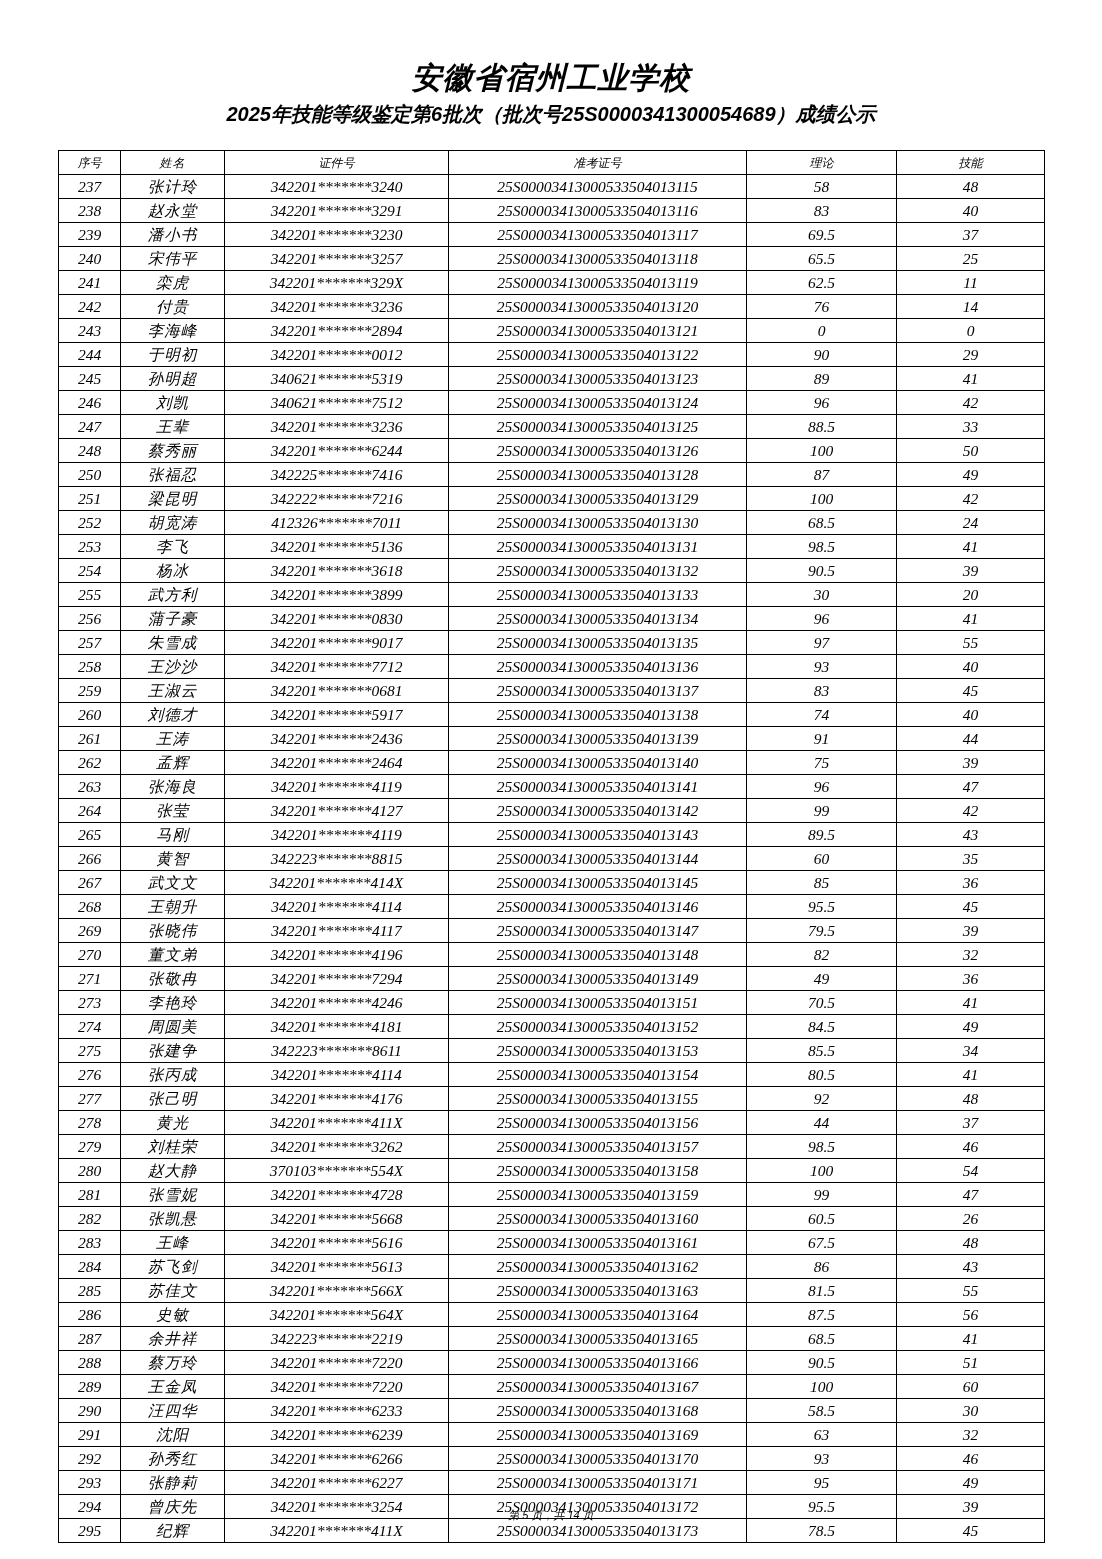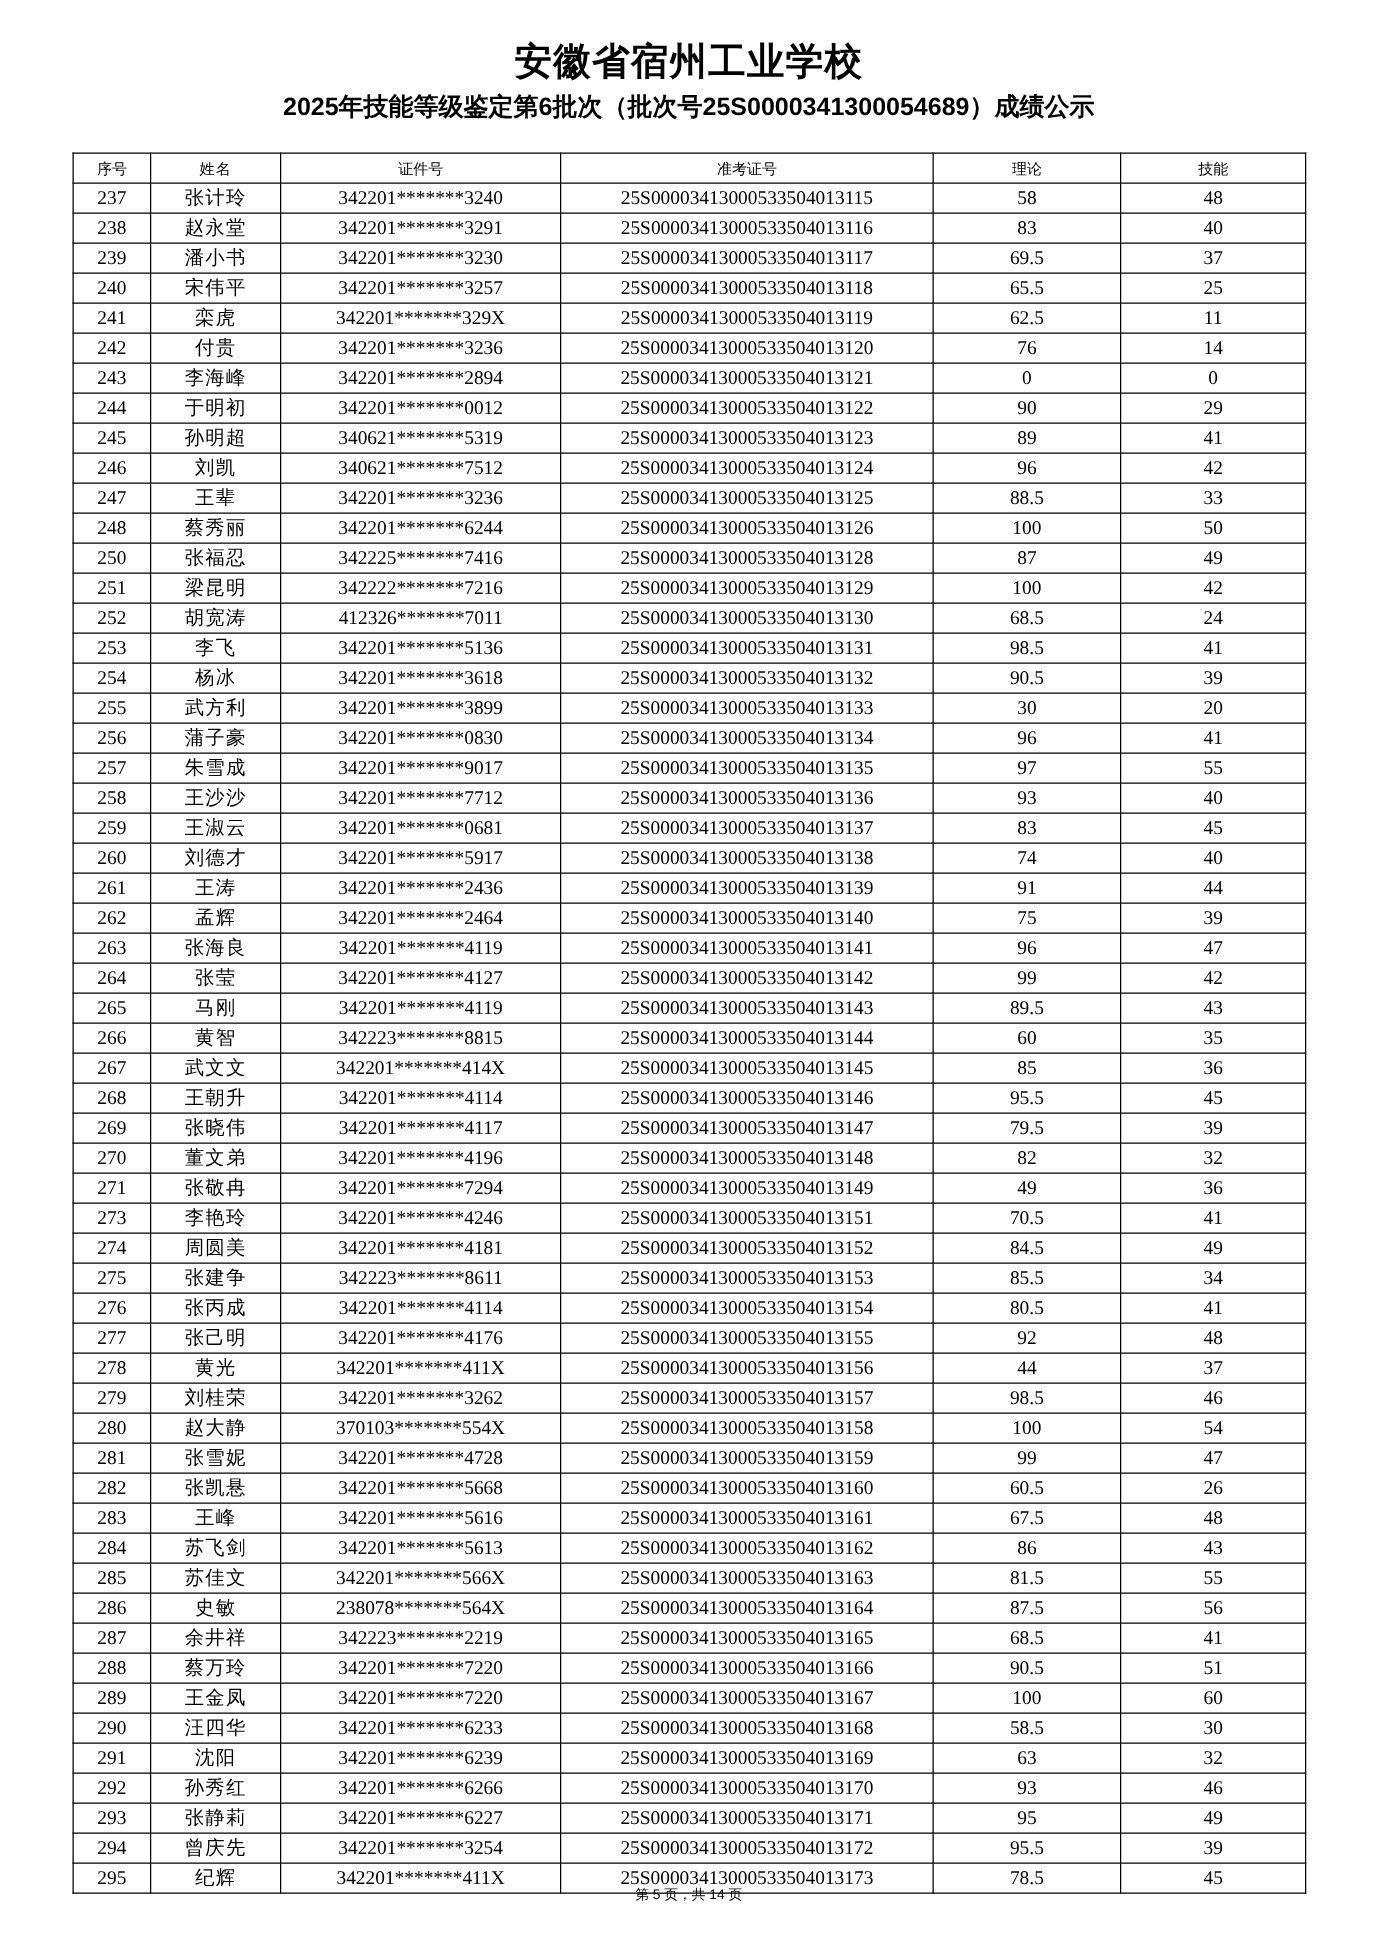--- a/index.html
+++ b/index.html
@@ -11,22 +11,23 @@
     width: 1102px;
     height: 1559px;
     font-family: "Liberation Serif", "DejaVu Serif", serif;
     color: #000000;
     position: relative;
   }
   .page {
     width: 1102px;
     height: 1559px;
     box-sizing: border-box;
-    padding: 32px 58px 0 58px;
+    padding: 60px 58px 0 58px;
     position: relative;
+    font-style: italic;
   }
   .doc-title {
     text-align: center;
     font-size: 30px;
     font-weight: bold;
     letter-spacing: 1px;
     line-height: 1.2;
     margin: 0 0 6px 0;
     font-family: "Liberation Sans", "DejaVu Sans", sans-serif;
   }
@@ -485,21 +486,21 @@
           <td class="seq">285</td>
           <td class="name">苏佳文</td>
           <td class="idnum">342201*******566X</td>
           <td class="ticket">25S00003413000533504013163</td>
           <td class="theory">81.5</td>
           <td class="skill">55</td>
         </tr>
         <tr>
           <td class="seq">286</td>
           <td class="name">史敏</td>
-          <td class="idnum">238078*******564X</td>
+          <td class="idnum">342201*******564X</td>
           <td class="ticket">25S00003413000533504013164</td>
           <td class="theory">87.5</td>
           <td class="skill">56</td>
         </tr>
         <tr>
           <td class="seq">287</td>
           <td class="name">余井祥</td>
           <td class="idnum">342223*******2219</td>
           <td class="ticket">25S00003413000533504013165</td>
           <td class="theory">68.5</td>

